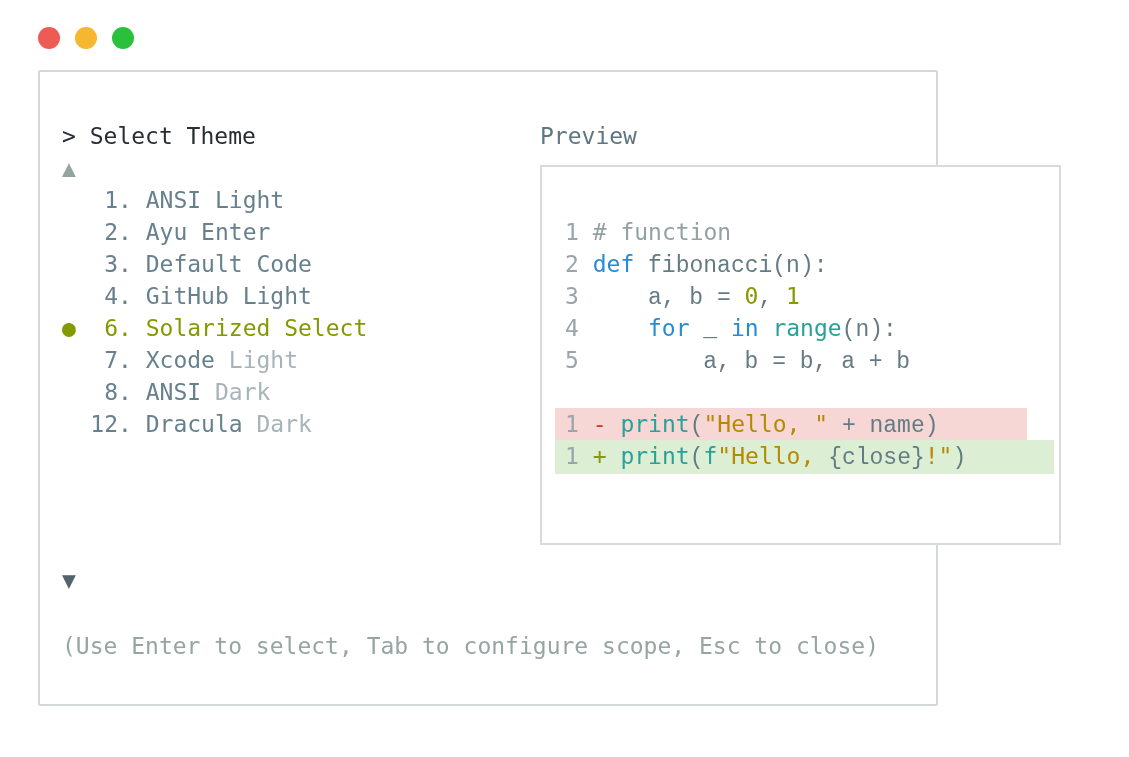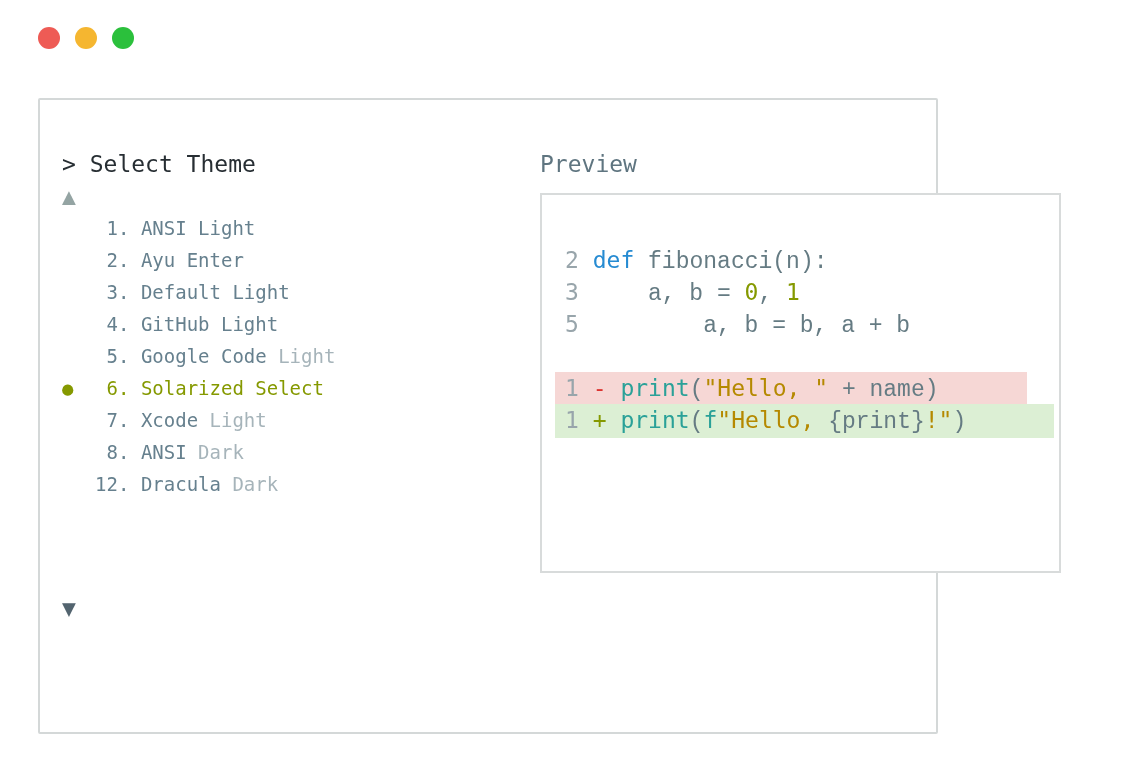--- a/index.html
+++ b/index.html
@@ -16,32 +16,32 @@
   .stage{position:relative;width:1129px;height:757px;background:#fff;overflow:hidden;}
 
   
   .traffic{position:absolute;left:38px;top:27px;display:flex;gap:15px;}
   .dot{width:22px;height:22px;border-radius:50%;}
   .dot.red{background:var(--traffic-red);}
   .dot.yellow{background:var(--traffic-yellow);}
   .dot.green{background:var(--traffic-green);}
 
   
-  .panel{position:absolute;left:38px;top:98px;width:900px;height:636px;box-sizing:border-box;
+  .panel{position:absolute;left:38px;top:70px;width:900px;height:636px;box-sizing:border-box;
          border:2px solid var(--panel-border);border-radius:2px;background:#fff;}
   .abs{position:absolute;white-space:pre;font-size:23px;line-height:32px;}
   .title{left:22px;top:48px;color:var(--title-text);}
   .preview-label{left:500px;top:48px;color:var(--preview-label);}
   .scroll-up{left:22px;top:80px;color:var(--arrow-up);cursor:pointer;}
   .scroll-down{left:22px;top:492px;color:var(--arrow-down);cursor:pointer;}
   .help{left:22px;top:558px;color:var(--help-text);}
 
   
   .theme-list{position:absolute;left:22px;top:112px;}
-  .theme-row{height:32px;line-height:32px;font-size:19px;white-space:pre;color:var(--list-text);cursor:pointer;}
+  .theme-row{height:32px;line-height:32px;font-size:23px;white-space:pre;color:var(--list-text);cursor:pointer;}
   .theme-row.selected{color:var(--selected);}
   .theme-row .marker{display:inline-block;width:28px;color:var(--selected);}
   .theme-row .num{display:inline-block;width:28px;text-align:right;}
   .theme-row .dim{color:var(--dim-text);}
 
   
   .preview-box{position:absolute;left:500px;top:93px;width:521px;height:380px;box-sizing:border-box;
                border:2px solid var(--box-border);background:#fff;overflow:hidden;}
   .code-area{padding:49px 0 0 23px;}
   .code-line{height:32px;line-height:32px;font-size:23px;white-space:pre;color:var(--code-default);}
@@ -72,37 +72,39 @@
   <div class="panel">
 
     <div class="abs title">&gt; Select Theme</div>
     <div class="abs preview-label">Preview</div>
 
     <div class="abs scroll-up">▲</div>
 
     <div class="theme-list" id="theme-list">
         <div class="theme-row"><span class="marker"></span><span class="num">1</span>. <span class="name">ANSI Light</span></div>
         <div class="theme-row"><span class="marker"></span><span class="num">2</span>. <span class="name">Ayu Enter</span></div>
-        <div class="theme-row"><span class="marker"></span><span class="num">3</span>. <span class="name">Default Light</span></div>
+        <div class="theme-row"><span class="marker"></span><span class="num">3</span>. <span class="name">Default Code</span></div>
         <div class="theme-row"><span class="marker"></span><span class="num">4</span>. <span class="name">GitHub Light</span></div>
-        <div class="theme-row"><span class="marker"></span><span class="num">5</span>. <span class="name">Google Code</span><span class="dim"> Light</span></div>
         <div class="theme-row selected"><span class="marker">●</span><span class="num">6</span>. <span class="name">Solarized Select</span></div>
         <div class="theme-row"><span class="marker"></span><span class="num">7</span>. <span class="name">Xcode</span><span class="dim"> Light</span></div>
         <div class="theme-row"><span class="marker"></span><span class="num">8</span>. <span class="name">ANSI</span><span class="dim"> Dark</span></div>
         <div class="theme-row"><span class="marker"></span><span class="num">12</span>. <span class="name">Dracula</span><span class="dim"> Dark</span></div>
       </div>
 
     <div class="abs scroll-down">▼</div>
 
+    <div class="abs help">(Use Enter to select, Tab to configure scope, Esc to close)</div>
 
     <div class="preview-box">
       <div class="code-area" id="code-area">
+          <div class="code-line"><span class="lnum">1</span> <span class="seg-comment"># function</span></div>
           <div class="code-line"><span class="lnum">2</span> <span class="seg-keyword">def</span><span class="seg-default"> fibonacci(n):</span></div>
           <div class="code-line"><span class="lnum">3</span> <span class="seg-default">    a, b = </span><span class="seg-number">0</span><span class="seg-default">, </span><span class="seg-number">1</span></div>
+          <div class="code-line"><span class="lnum">4</span> <span class="seg-default">    </span><span class="seg-keyword">for</span><span class="seg-default"> _ </span><span class="seg-keyword">in</span><span class="seg-default"> </span><span class="seg-builtin">range</span><span class="seg-default">(n):</span></div>
           <div class="code-line"><span class="lnum">5</span> <span class="seg-default">        a, b = b, a + b</span></div>
           <div class="code-line">&nbsp;</div>
           <div class="code-line"><span class="diff-bg removed"><span class="lnum">1</span> <span class="seg-removed_sign">- </span><span class="seg-builtin">print</span><span class="seg-default">(</span><span class="seg-string">"Hello, "</span><span class="seg-default"> + name)</span></span></div>
-          <div class="code-line"><span class="diff-bg added"><span class="lnum">1</span> <span class="seg-added_sign">+ </span><span class="seg-builtin">print</span><span class="seg-default">(</span><span class="seg-builtin">f</span><span class="seg-string">"Hello, </span><span class="seg-default">{print}</span><span class="seg-string">!"</span><span class="seg-default">)</span></span></div>
+          <div class="code-line"><span class="diff-bg added"><span class="lnum">1</span> <span class="seg-added_sign">+ </span><span class="seg-builtin">print</span><span class="seg-default">(</span><span class="seg-builtin">f</span><span class="seg-string">"Hello, </span><span class="seg-default">{close}</span><span class="seg-string">!"</span><span class="seg-default">)</span></span></div>
         </div>
     </div>
 
   </div>
 </div>
 
 </body></html>

